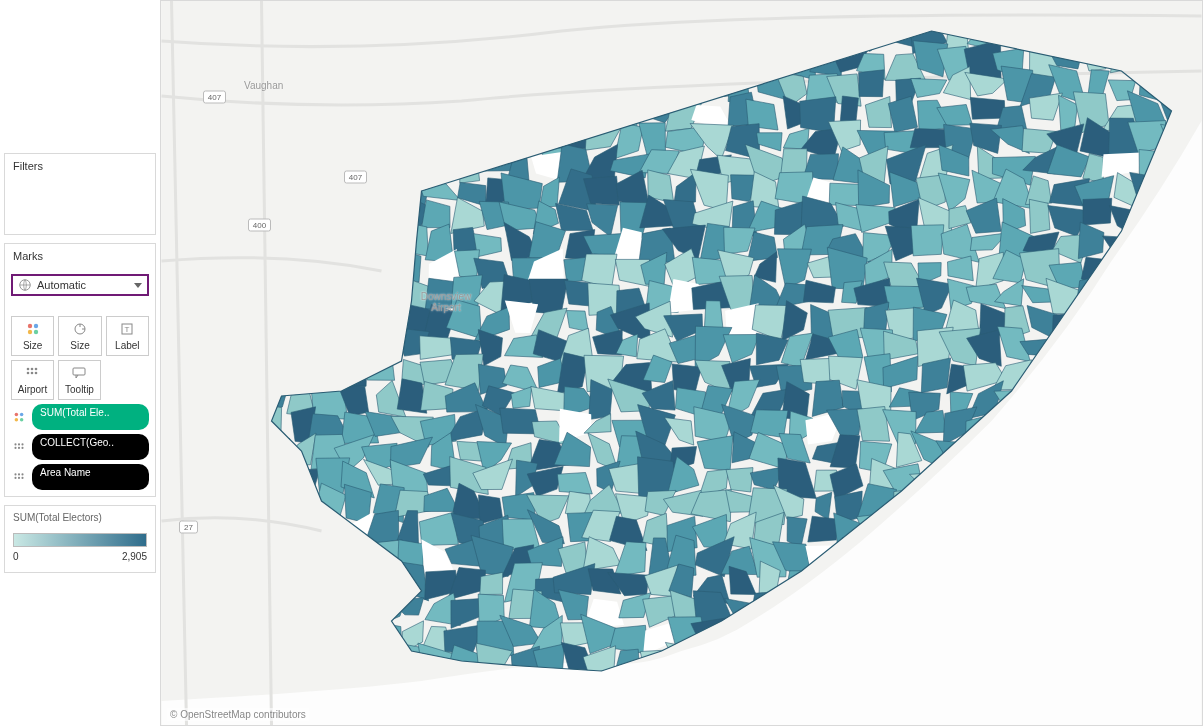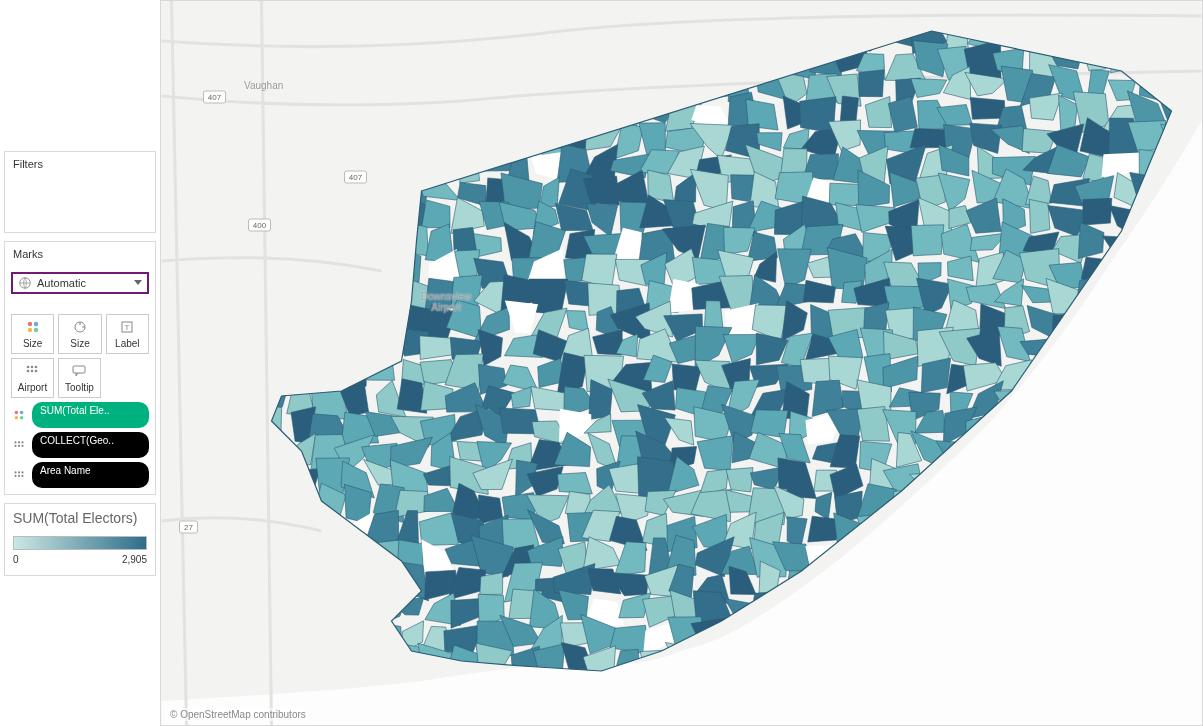--- a/index.html
+++ b/index.html
@@ -105,21 +105,21 @@
     cursor: pointer;
     height: 26px;
     line-height: 14px;
   }
   .pill.green { background: #00b180; }
   .pill.blue  { background: #000000; }
   .legend-panel {
     border: 1px solid #d9d9d9;
     padding: 6px 8px 10px 8px;
   }
-  .legend-title { font-size: 14px; color:#666; margin-bottom: 10px; }
+  .legend-title { font-size: 10px; color:#666; margin-bottom: 10px; }
   .legend-bar {
     height: 14px;
     background: linear-gradient(to right, #c9e8e4, #2f6d8c);
     border: 1px solid #bbb;
   }
   .legend-labels {
     display: flex; justify-content: space-between;
     font-size: 10px; color:#333; margin-top: 4px;
   }
   .map-area {

